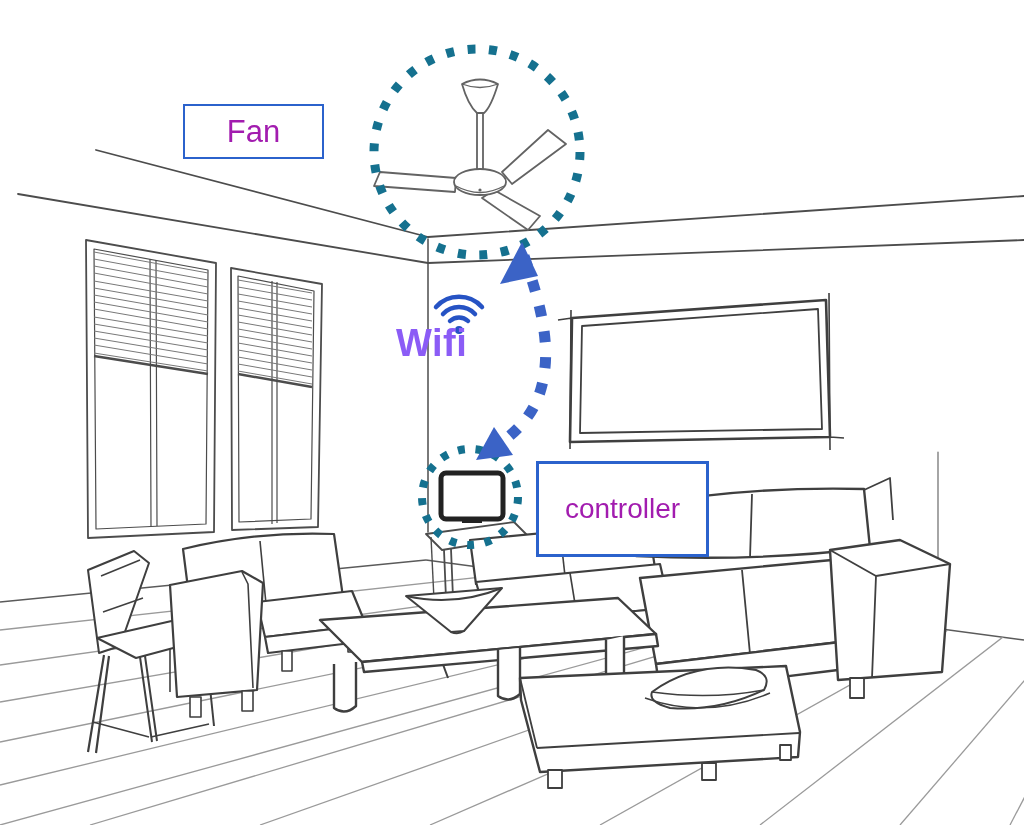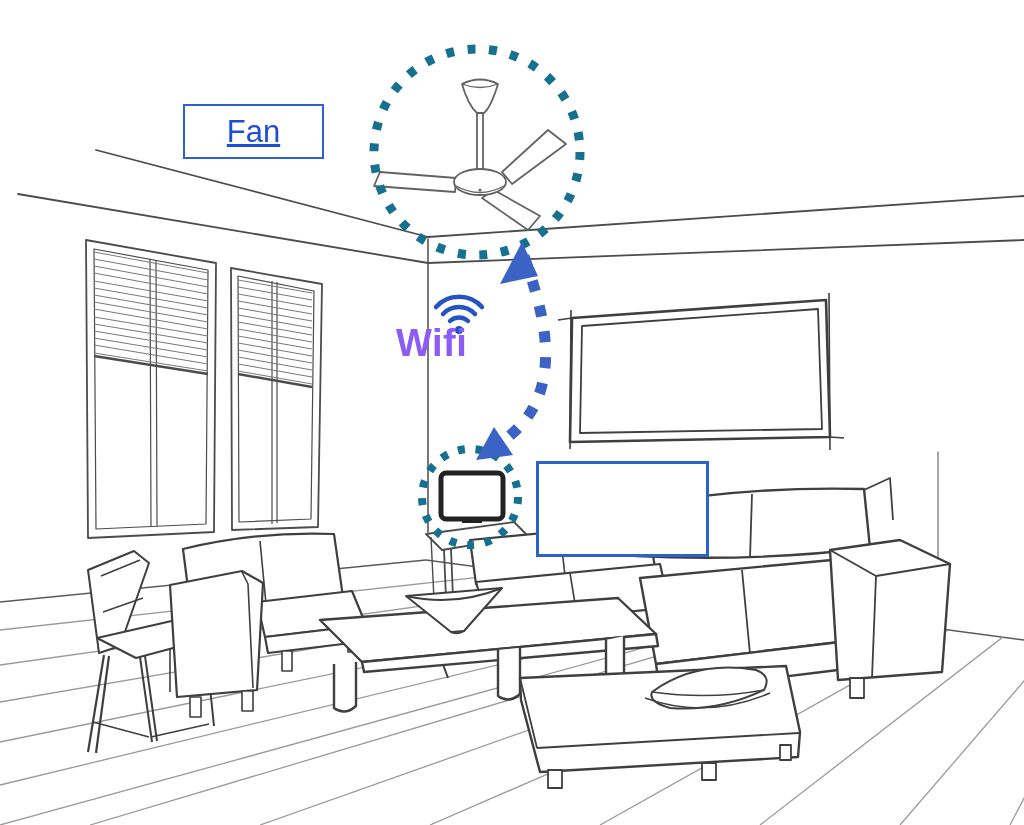--- a/index.html
+++ b/index.html
@@ -3,24 +3,23 @@
 <meta charset="utf-8">
 <style>
   html,body { margin:0; padding:0; background:#fff; }
   .stage {
     position:relative; width:1024px; height:825px; background:#ffffff;
     font-family:"Liberation Sans", sans-serif; overflow:hidden;
   }
   .room-svg { position:absolute; left:0; top:0; }
   .label-box {
     position:absolute; background:#ffffff; border:3px solid #2b62cc;
-    color:#1d4ed8; display:flex; flex-direction:column;
+    color:#a21caf; display:flex; flex-direction:column;
     align-items:center; justify-content:center; text-align:center;
     box-sizing:border-box;
-    text-decoration:underline;
   }
   .fan-label { left:183px; top:104px; width:141px; height:55px; font-size:31px; border-width:2.5px; }
   .remote-label { left:536px; top:461px; width:173px; height:96px; font-size:28px; line-height:1.5; }
   .wifi-label {
     position:absolute; left:396px; top:322px; color:#8b5cf6;
     font-size:38px; font-weight:700; letter-spacing:0.5px;
   }
   .wifi-arcs { position:absolute; left:429px; top:292px; }
 </style>
 </head>
@@ -203,15 +202,16 @@
       <path d="M14,22 A22,22 0 0 1 46,22"></path>
       <path d="M7,15 A31,31 0 0 1 53,15"></path>
     </g>
     <circle cx="30" cy="38" r="4" fill="#2653c4"></circle>
   </svg>
   <div class="wifi-label">
     <span>Wifi</span>
   </div>
 
   <div class="label-box remote-label">
+    <div>controller</div>
   </div>
 
 </div>
 
 </body></html>

